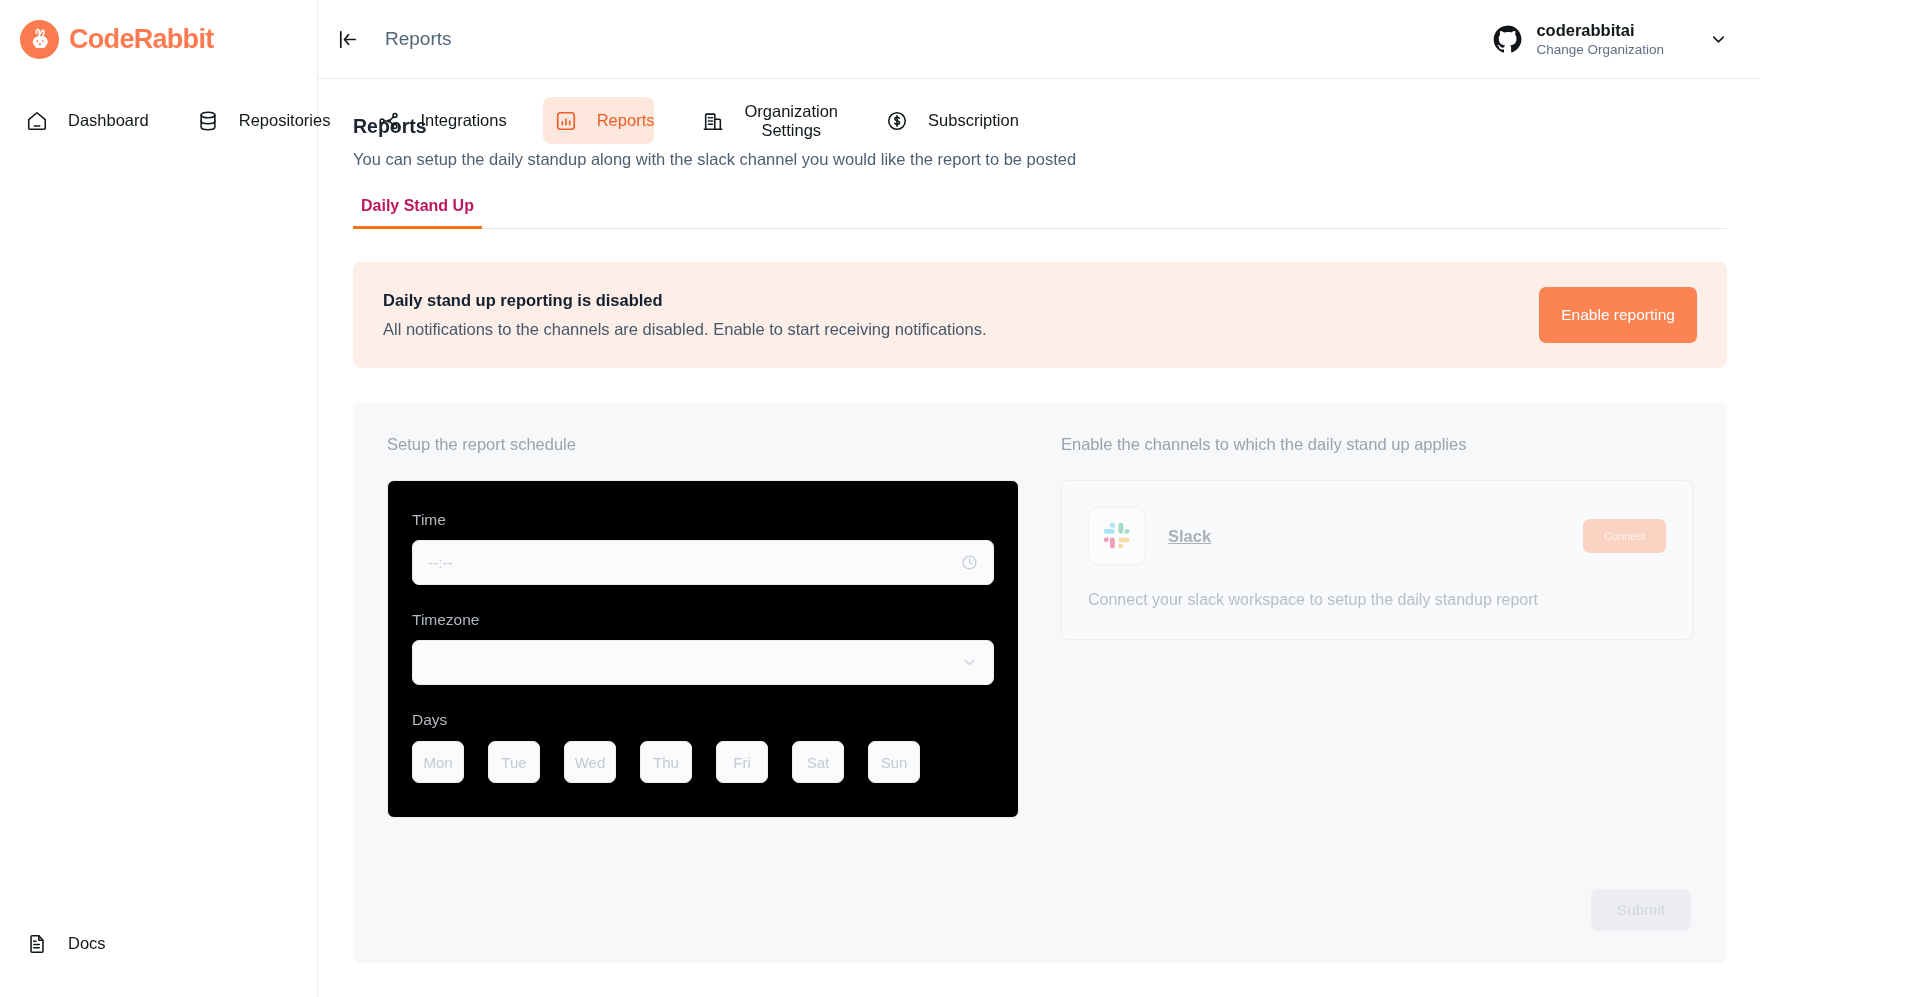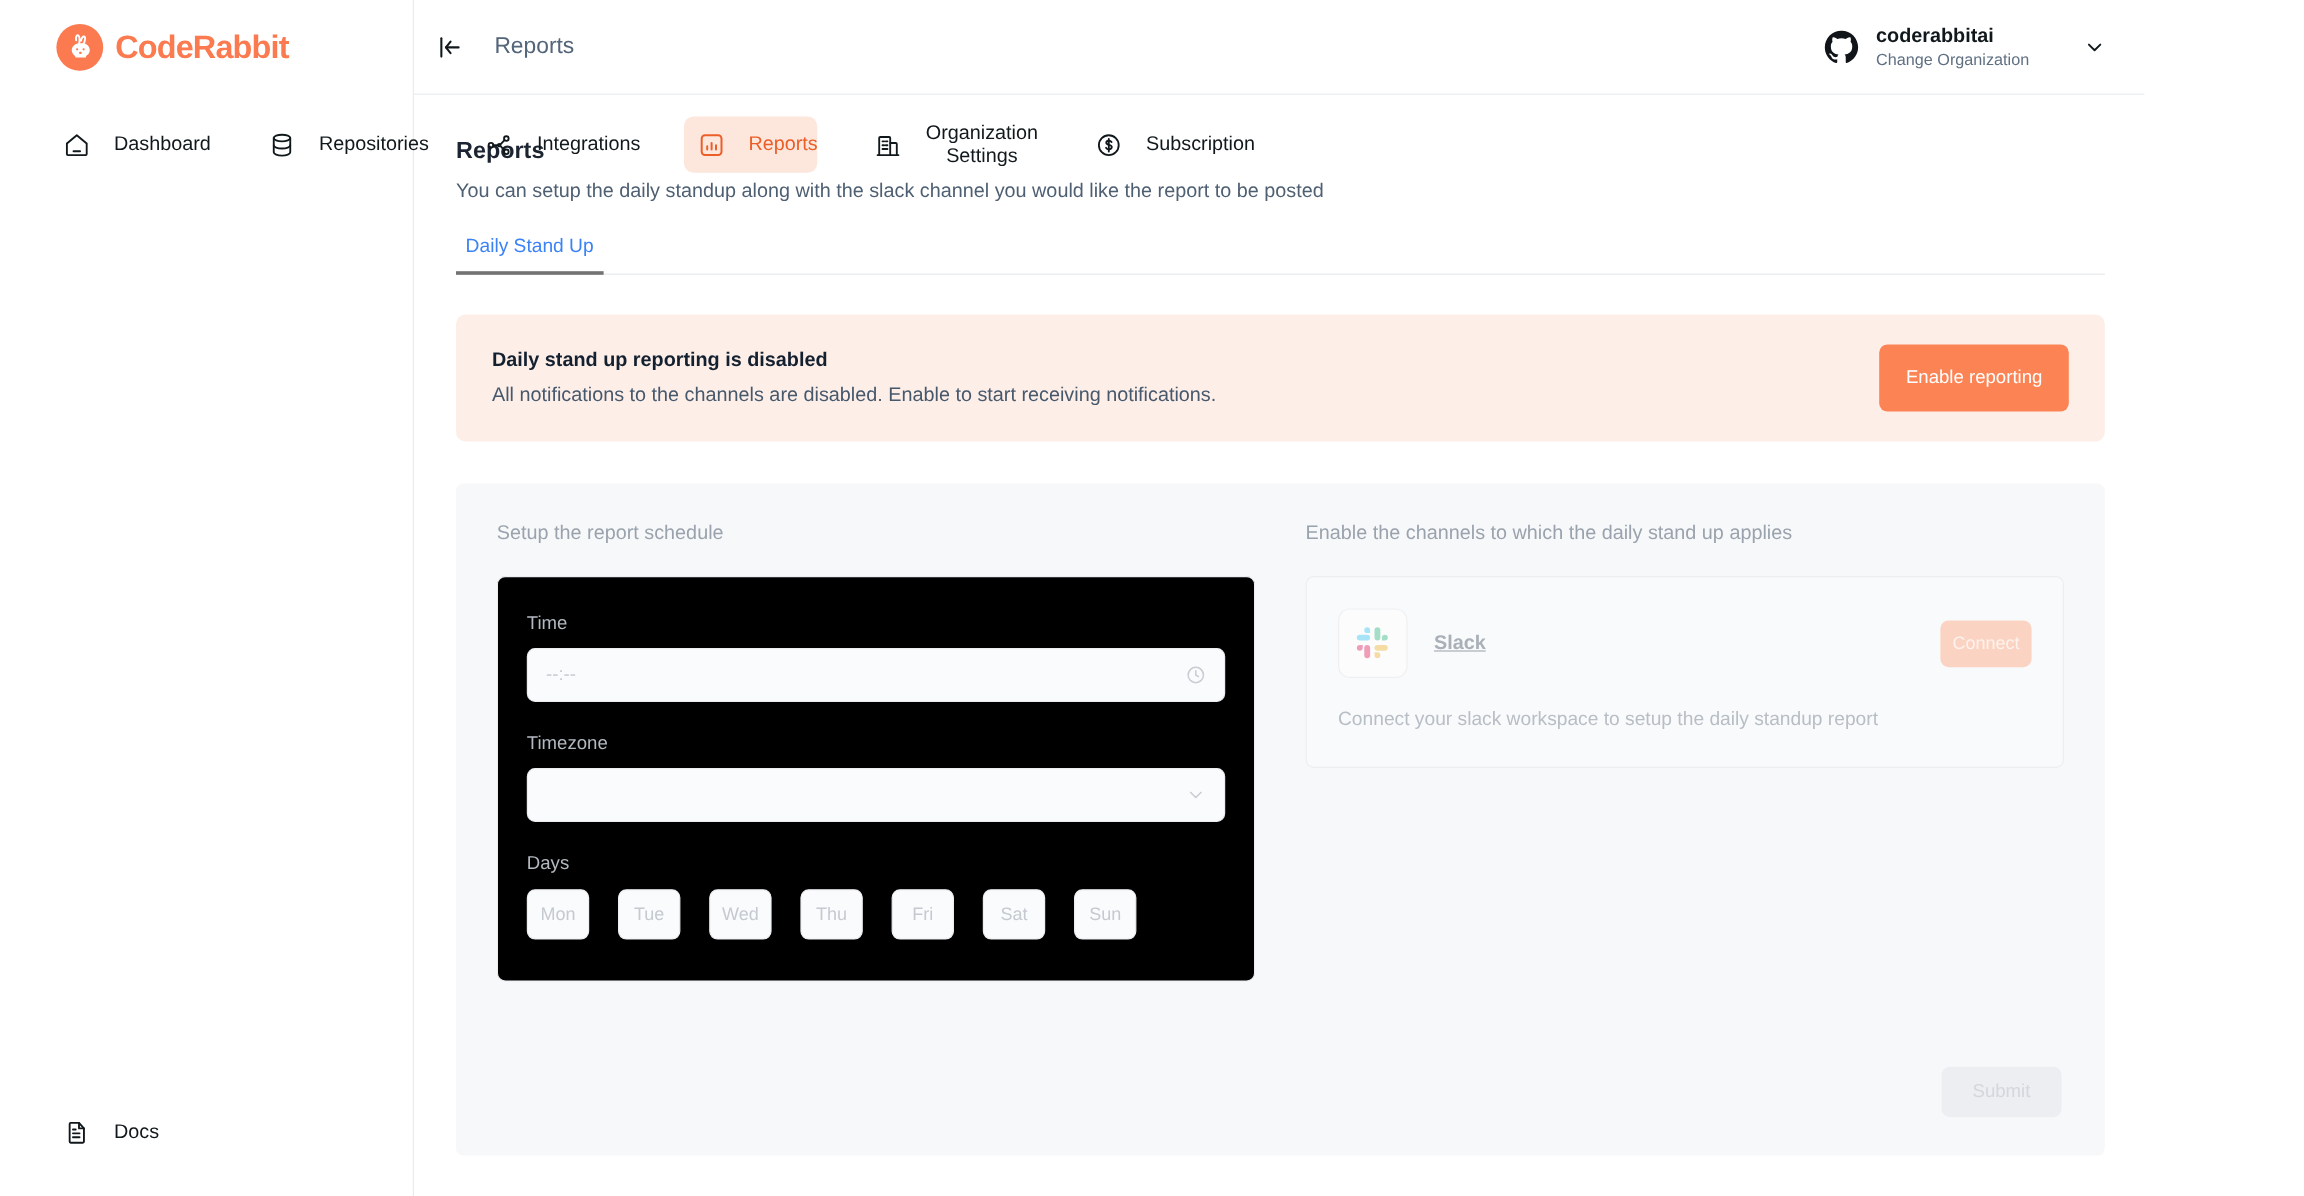--- a/index.html
+++ b/index.html
@@ -2,21 +2,21 @@
 <html><head>
 <meta charset="utf-8">
 <style>
   * { box-sizing: border-box; margin: 0; padding: 0; }
   html, body {
     width: 1920px; height: 997px;
     font-family: "Liberation Sans", sans-serif;
     background: #ffffff;
     overflow: hidden;
   }
-  .app { display: flex; width: 1760px; height: 997px; margin-left: 27px; }
+  .app { display: flex; width: 1760px; height: 997px; }
 
   
   .sidebar {
     width: 318px; height: 997px;
     background: #ffffff;
     border-right: 1px solid #e9ebef;
     display: flex; flex-direction: column;
     flex: 0 0 318px;
     position: relative;
   }
@@ -65,23 +65,23 @@
   .org-meta { display: flex; flex-direction: column; line-height: 1.28; }
   .org-name { font-size: 16.5px; font-weight: bold; color: #11181c; }
   .org-sub { font-size: 13.5px; color: #5f7083; }
 
   .content { padding: 36px 33px 0 35px; flex: 1 1 auto; overflow: hidden; }
   .page-title { font-size: 19.5px; font-weight: bold; color: #1b2430; }
   .page-desc { font-size: 16.5px; color: #4e5f72; margin-top: 12px; }
 
   .tabs { margin-top: 28px; border-bottom: 1px solid #e7e9ee; display: flex; }
   .tab {
-    font-size: 16px; font-weight: normal; color: #3b82f6;
+    font-size: 16px; font-weight: bold; color: #be185d;
     padding: 0 8px 11px 8px; cursor: pointer;
-    border-bottom: 3px solid #737373; margin-bottom: -1px;
+    border-bottom: 3px solid #f97316; margin-bottom: -1px;
   }
 
   .alert {
     margin-top: 33px;
     background: #fdeee8; border-radius: 8px;
     padding: 25px 30px;
     display: flex; align-items: center; justify-content: space-between;
     min-height: 100px;
   }
   .alert-title { font-size: 16.5px; font-weight: bold; color: #13202f; }
@@ -144,22 +144,22 @@
   .chan-left { display: flex; align-items: center; gap: 22px; }
   .slack-tile {
     width: 58px; height: 58px; border-radius: 10px;
     background: #fcfcfd; border: 1px solid #eef0f2;
     display: flex; align-items: center; justify-content: center;
   }
   .chan-name { font-size: 16.5px; font-weight: bold; color: #a9b0b8; text-decoration: underline; }
   .btn-connect {
     background: #fbd3c2; color: #fdf2ed;
     border: none; border-radius: 7px;
-    font-family: inherit; font-size: 15px;
-    padding: 11px 10px; cursor: pointer;
+    font-family: inherit; font-size: 11px;
+    padding: 11px 21px; cursor: pointer;
   }
   .chan-note { font-size: 16px; color: #b8bec5; margin-top: 26px; }
 
   .submit-wrap { position: absolute; right: 36px; bottom: 32px; }
   .btn-submit {
     background: #eceef1; color: #d3d7dc;
     border: none; border-radius: 7px;
     font-family: inherit; font-size: 15.5px;
     padding: 12px 26px; cursor: pointer;
   }

